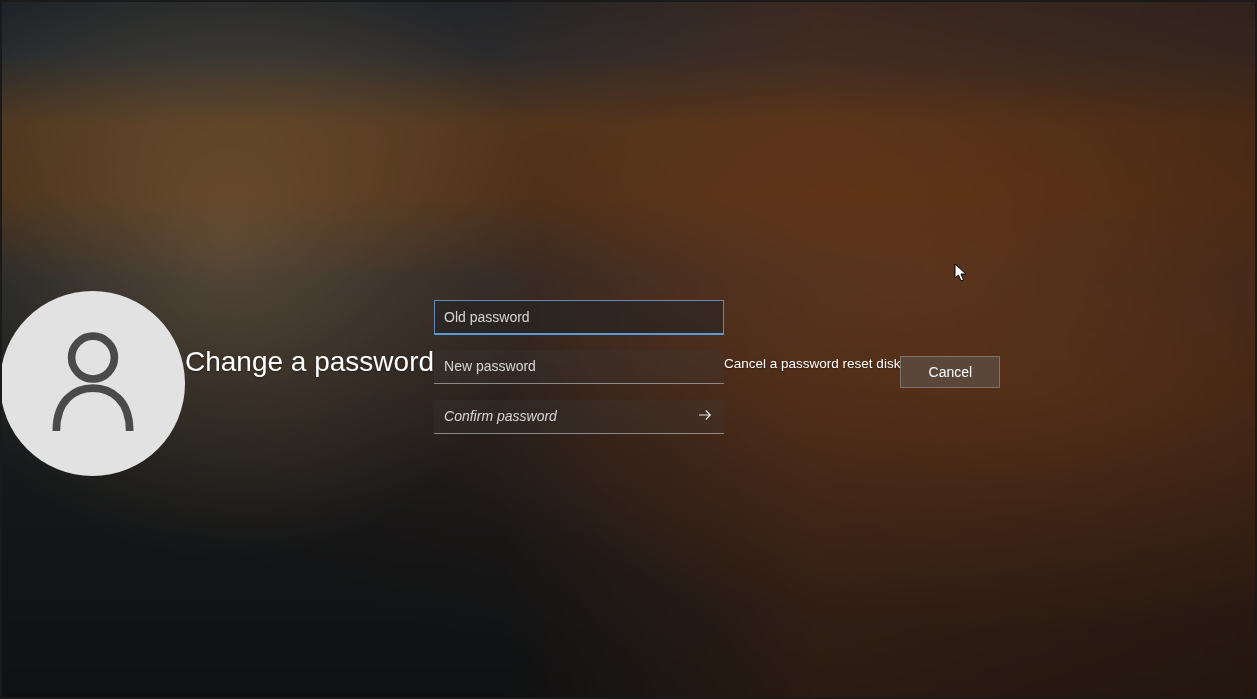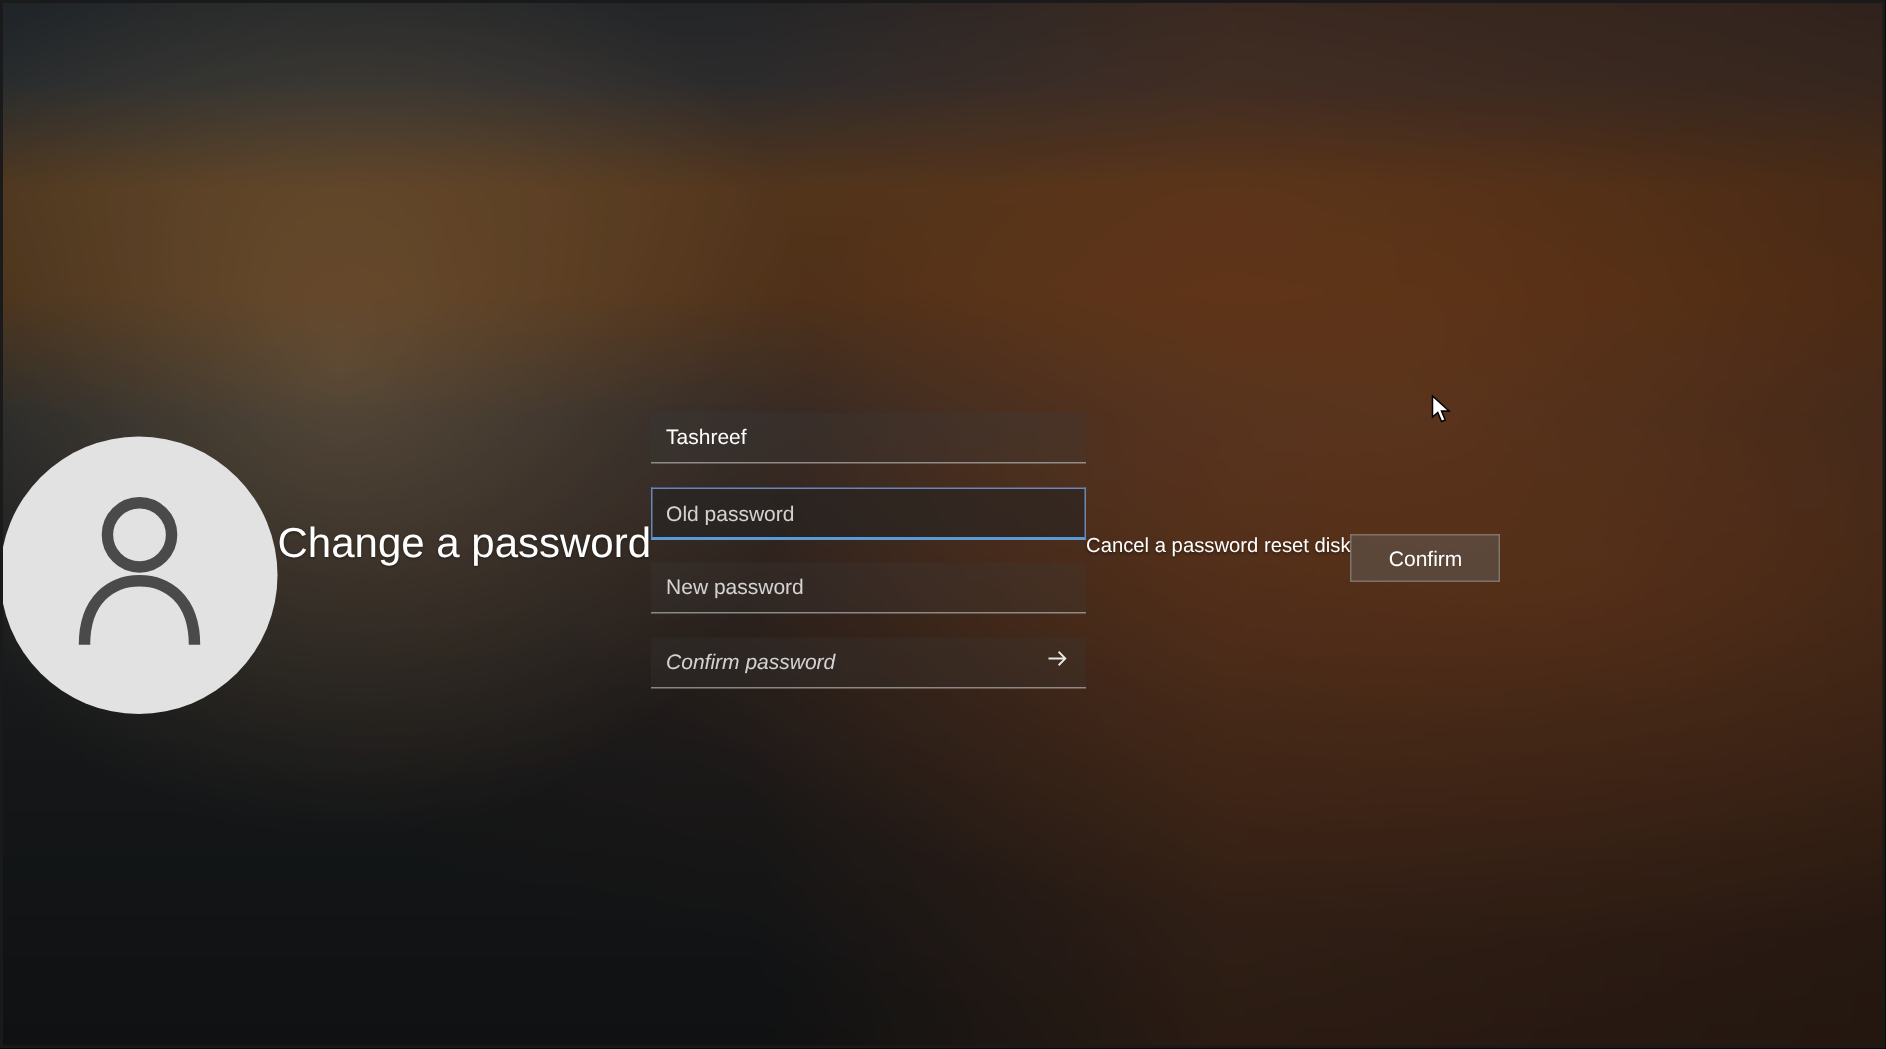--- a/index.html
+++ b/index.html
@@ -174,23 +174,20 @@
         <circle cx="32" cy="20" r="14"></circle>
         <path d="M8 68 C8 48 20 40 32 40 C44 40 56 48 56 68"></path>
       </svg>
     </span>
   </div>
 
   <div class="title">Change a password</div>
 
   <div class="fields">
 
-    <div class="field-row">
-      <input type="text" class="text-input" readonly="" value="Tashreef" style="">
-    </div>
 
     <div class="field-row">
       <input type="password" class="text-input focused" placeholder="Old password" style="">
     </div>
 
     <div class="field-row">
       <input type="password" class="text-input" placeholder="New password" style="">
     </div>
 
     <div class="field-row with-arrow">
@@ -202,21 +199,21 @@
           </svg>
         </span>
       </div>
     </div>
 
   </div>
 
   <div class="link">Cancel a password reset disk</div>
 
   <button class="cancel-btn">
-    <span>Confirm</span>
+    <span>Cancel</span>
   </button>
 
 </div>
 
 <div class="cursor">
   <svg viewBox="0 0 14 20">
     <path d="M1 1 L1 15 L4.5 12 L7 18 L9.5 17 L7 11 L12 11 Z" fill="#fff" stroke="#000" stroke-width="1"></path>
   </svg>
 </div>
 

